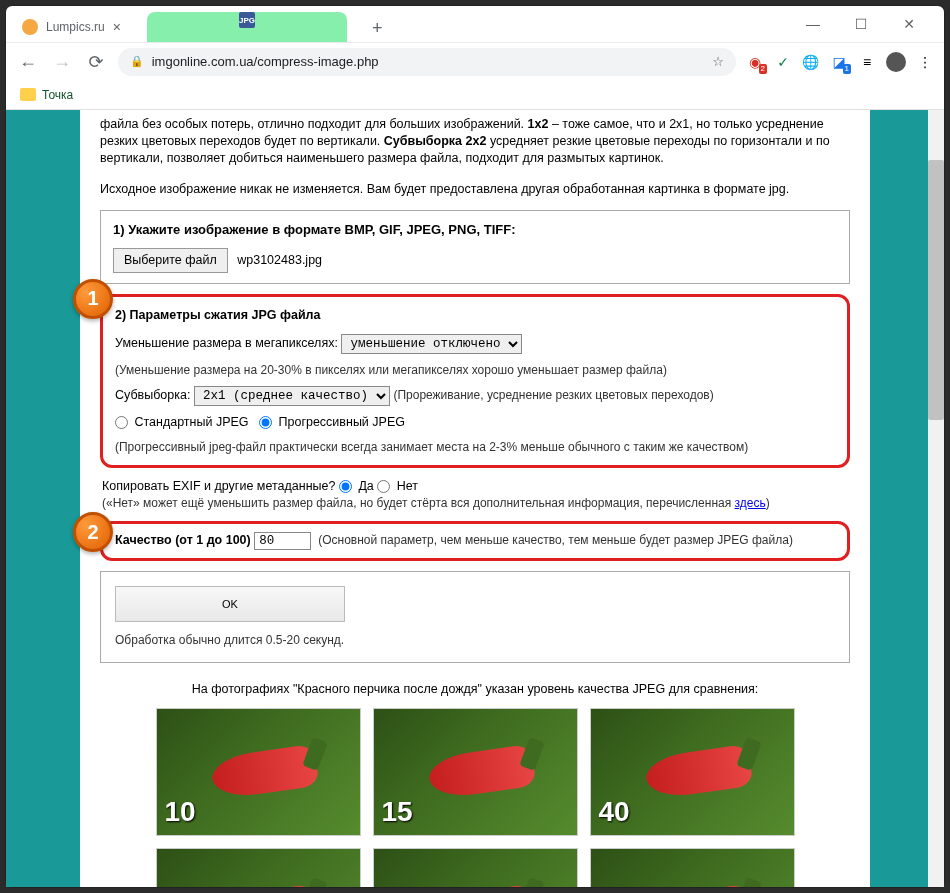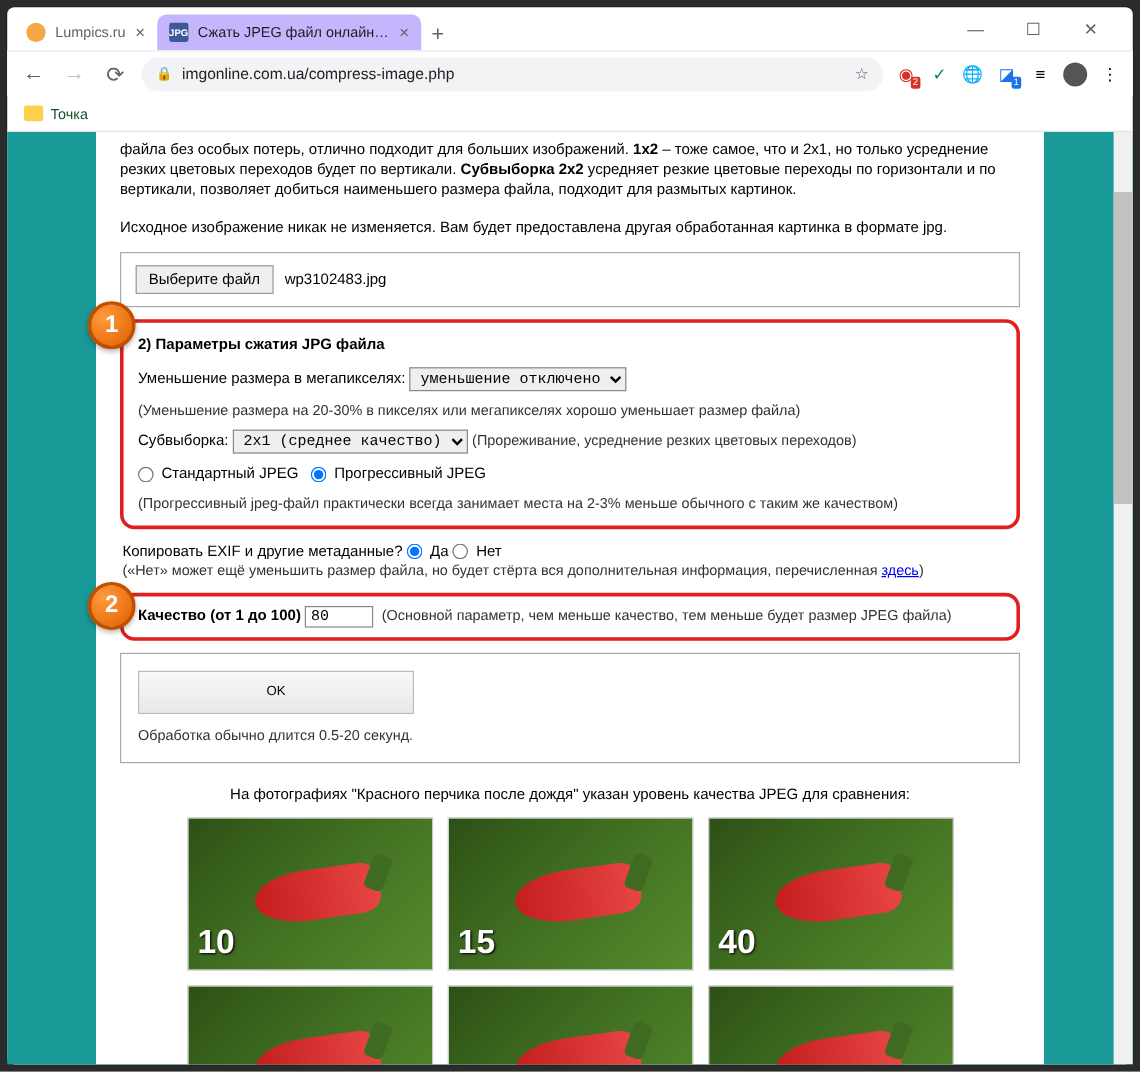--- a/index.html
+++ b/index.html
@@ -1,21 +1,21 @@
 <!DOCTYPE html>
 <html><head>
 <meta charset="utf-8">
 <style>
 * { box-sizing: border-box; margin: 0; padding: 0; }
 body { font-family: Arial, sans-serif; font-size: 13px; background: #2b2b2b; width: 950px; height: 893px; overflow: hidden; }
 .window { background: #fff; width: 938px; height: 881px; margin: 6px; border-radius: 6px; display: flex; flex-direction: column; box-shadow: 0 0 0 1px rgba(0,0,0,.2); }
 .titlebar { height: 36px; display: flex; align-items: center; padding: 0 6px; }
-.tabs { display: flex; align-items: flex-end; height: 36px; flex: 1; padding-top: 6px; gap: 0; }
+.tabs { display: flex; align-items: flex-end; height: 36px; flex: 1; padding-top: 6px; gap: 16px; }
 .tab { height: 30px; display: flex; align-items: center; padding: 0 10px; border-radius: 8px 8px 0 0; gap: 8px; font-size: 12px; color: #5f6368; max-width: 220px; }
-.tab.active { background: #c4b5fd; color: #202124; }
+.tab.active { background: #86efac; color: #202124; flex-direction: column; }
 .tab .fav { width: 16px; height: 16px; border-radius: 50%; background: #f4a742; flex-shrink: 0; }
 .tab .fav.blue { background: #3b5998; border-radius: 2px; display: flex; align-items: center; justify-content: center; color: #fff; font-size: 8px; font-weight: bold; }
 .tab .title { overflow: hidden; text-overflow: ellipsis; white-space: nowrap; }
 .tab .x { color: #5f6368; font-size: 14px; }
 .newtab { width: 28px; height: 28px; display: flex; align-items: center; justify-content: center; color: #5f6368; font-size: 18px; }
 .winbtns { display: flex; gap: 18px; padding: 0 14px; color: #5f6368; }
 .winbtns span { width: 30px; text-align: center; font-size: 14px; }
 .toolbar { height: 38px; background: #fff; display: flex; align-items: center; padding: 0 10px; gap: 10px; border-top: 1px solid #e8eaed; }
 .navbtn { width: 24px; height: 24px; display: flex; align-items: center; justify-content: center; color: #5f6368; font-size: 18px; }
 .omnibox { flex: 1; height: 28px; background: #f1f3f4; border-radius: 14px; display: flex; align-items: center; padding: 0 12px; gap: 8px; color: #202124; font-size: 13px; }
@@ -106,20 +106,21 @@
   </div>
 
   <div class="viewport">
     <div class="page">
       <p class="intro">
         <span>файла без особых потерь, отлично подходит для больших изображений. </span><b>1x2</b><span> – тоже самое, что и 2x1, но только усреднение резких цветовых переходов будет по вертикали. </span><b>Субвыборка 2x2</b><span> усредняет резкие цветовые переходы по горизонтали и по вертикали, позволяет добиться наименьшего размера файла, подходит для размытых картинок.</span>
       </p>
       <p class="sourcenote">Исходное изображение никак не изменяется. Вам будет предоставлена другая обработанная картинка в формате jpg.</p>
 
       <div class="box">
+        <h4>1) Укажите изображение в формате BMP, GIF, JPEG, PNG, TIFF:</h4>
         <span class="filebtn">Выберите файл</span>
         <span>wp3102483.jpg</span>
       </div>
 
       <div class="redbox">
         <div class="marker m1">1</div>
         <h4 style="font-weight:bold;margin-bottom:10px">2) Параметры сжатия JPG файла</h4>
         <div class="row">
           <span>Уменьшение размера в мегапикселях:</span>
           <select><option>уменьшение отключено</option></select>

